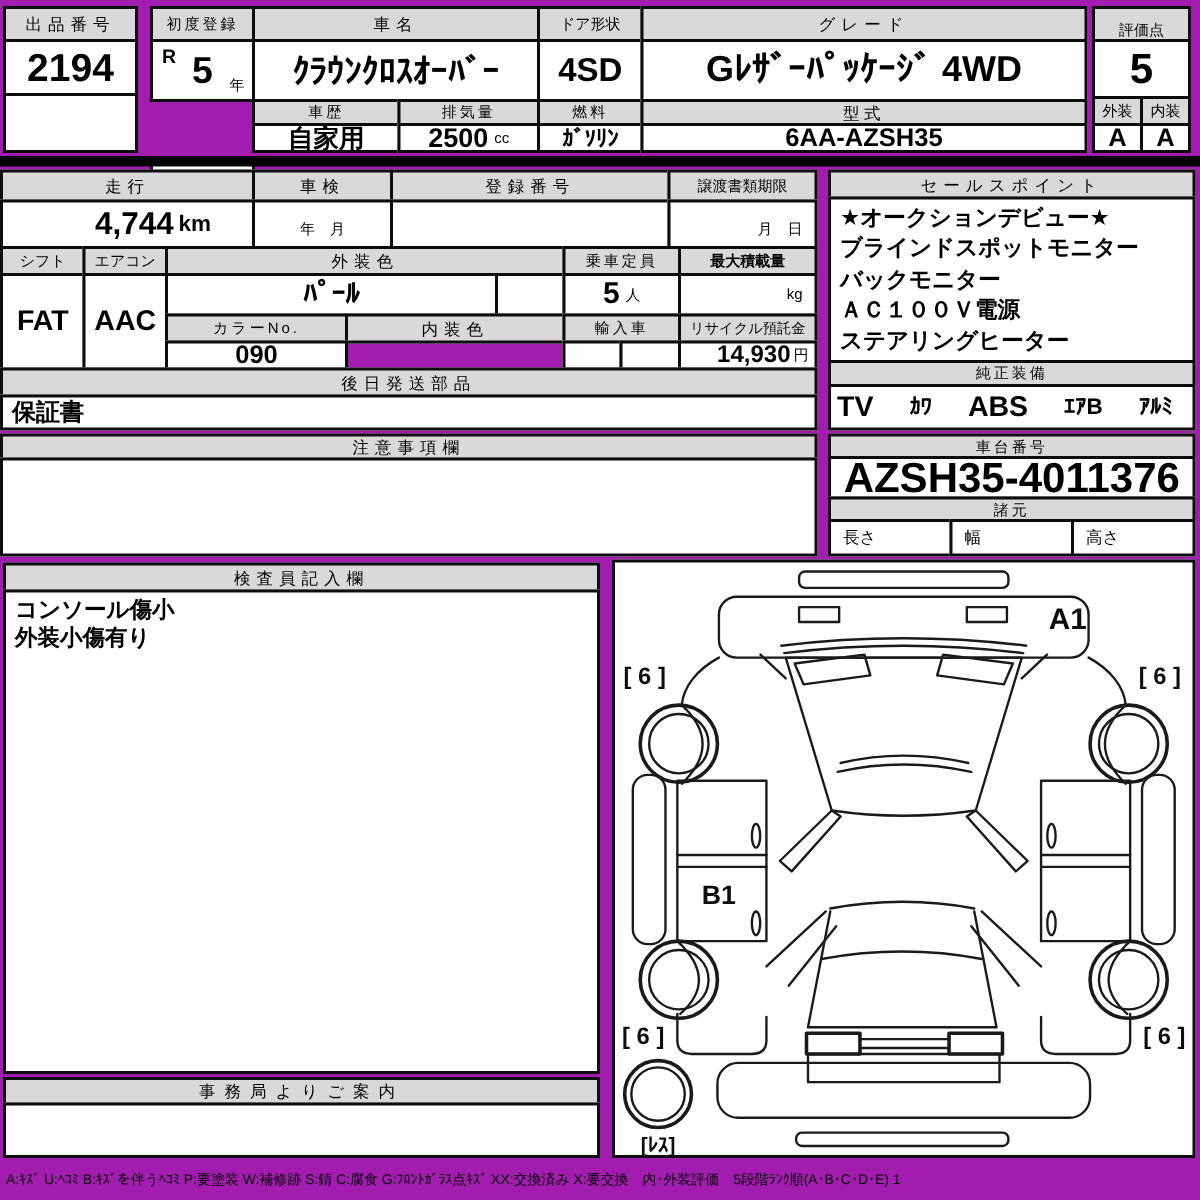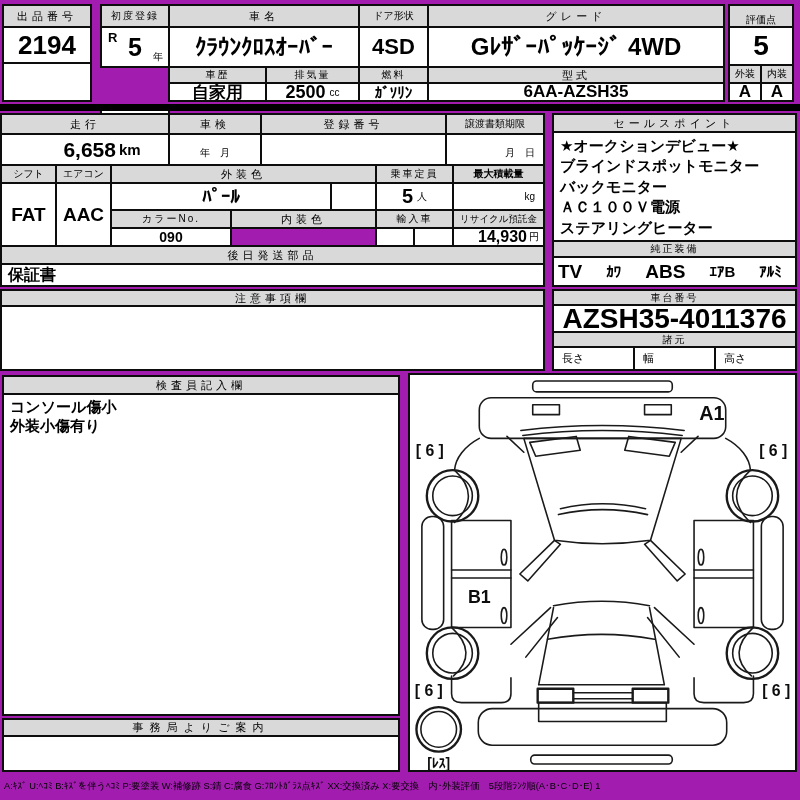--- a/index.html
+++ b/index.html
@@ -69,21 +69,21 @@
   <div class="c v" style="left:728px;top:26px;width:66px;height:40px;font-size:28px;">5</div>
   <div class="c g hdr3" style="left:728px;top:64px;width:34px;height:20px;">外装</div>
   <div class="c g hdr3" style="left:760px;top:64px;width:34px;height:20px;">内装</div>
   <div class="c v" style="left:728px;top:82px;width:34px;height:20px;font-size:17px;">A</div>
   <div class="c v" style="left:760px;top:82px;width:34px;height:20px;font-size:17px;">A</div>
 
   <div class="band"></div>
 
   <div class="c g hdr" style="left:0px;top:113px;width:170px;height:22px;">走行</div>
   <div class="c" style="left:0px;top:133px;width:170px;height:33px;padding-left:34px;">
-    <span class="v" style="font-size:21px;">6,658</span>
+    <span class="v" style="font-size:21px;">4,744</span>
     <span class="v" style="font-size:15px;margin-left:3px;">km</span>
   </div>
   <div class="c g hdr" style="left:168px;top:113px;width:94px;height:22px;">車検</div>
   <div class="c hdr3" style="left:168px;top:133px;width:94px;height:33px;align-items:flex-end;padding-bottom:4px;">年　月</div>
   <div class="c g hdr" style="left:260px;top:113px;width:187px;height:22px;">登録番号</div>
   <div class="c" style="left:260px;top:133px;width:187px;height:33px;"></div>
   <div class="c g hdr3" style="left:445px;top:113px;width:100px;height:22px;">譲渡書類期限</div>
   <div class="c hdr3 right" style="left:445px;top:133px;width:100px;height:33px;align-items:flex-end;padding:0 8px 4px 0;">月　日</div>
 
   <div class="c g hdr3" style="left:0px;top:164px;width:57px;height:20px;">シフト</div>
@@ -97,21 +97,21 @@
   <div class="c g hdr3" style="left:375px;top:164px;width:79px;height:20px;letter-spacing:2px;">乗車定員</div>
   <div class="c" style="left:375px;top:182px;width:79px;height:29px;">
     <span class="v" style="font-size:20px;">5</span>
     <span class="u">人</span>
   </div>
   <div class="c g hdr3" style="left:452px;top:164px;width:93px;height:20px;font-weight:700;">最大積載量</div>
   <div class="c right hdr3" style="left:452px;top:182px;width:93px;height:29px;padding-right:8px;">kg</div>
 
   <div class="c g hdr2" style="left:110px;top:209px;width:122px;height:20px;">カラーNo.</div>
   <div class="c g hdr" style="left:230px;top:209px;width:147px;height:20px;">内装色</div>
-  <div class="c v" style="left:110px;top:227px;width:122px;height:20px;font-size:14px;">090</div>
+  <div class="c v" style="left:110px;top:227px;width:122px;height:20px;font-size:17px;">090</div>
   <div class="c rel" style="left:230px;top:227px;width:147px;height:20px;">
     <span class="v" style="font-size:16px;">ｼﾛ</span>
     <span class="abs" style="right:8px;top:3px;font-size:10px;">系</span>
   </div>
   <div class="c g hdr2" style="left:375px;top:209px;width:79px;height:20px;">輸入車</div>
   <div class="c" style="left:375px;top:227px;width:40px;height:20px;"></div>
   <div class="c" style="left:413px;top:227px;width:41px;height:20px;"></div>
   <div class="c g" style="left:452px;top:209px;width:93px;height:20px;font-size:9.5px;">リサイクル預託金</div>
   <div class="c right" style="left:452px;top:227px;width:93px;height:20px;padding-right:4px;">
     <span class="v" style="font-size:16px;">14,930</span>

